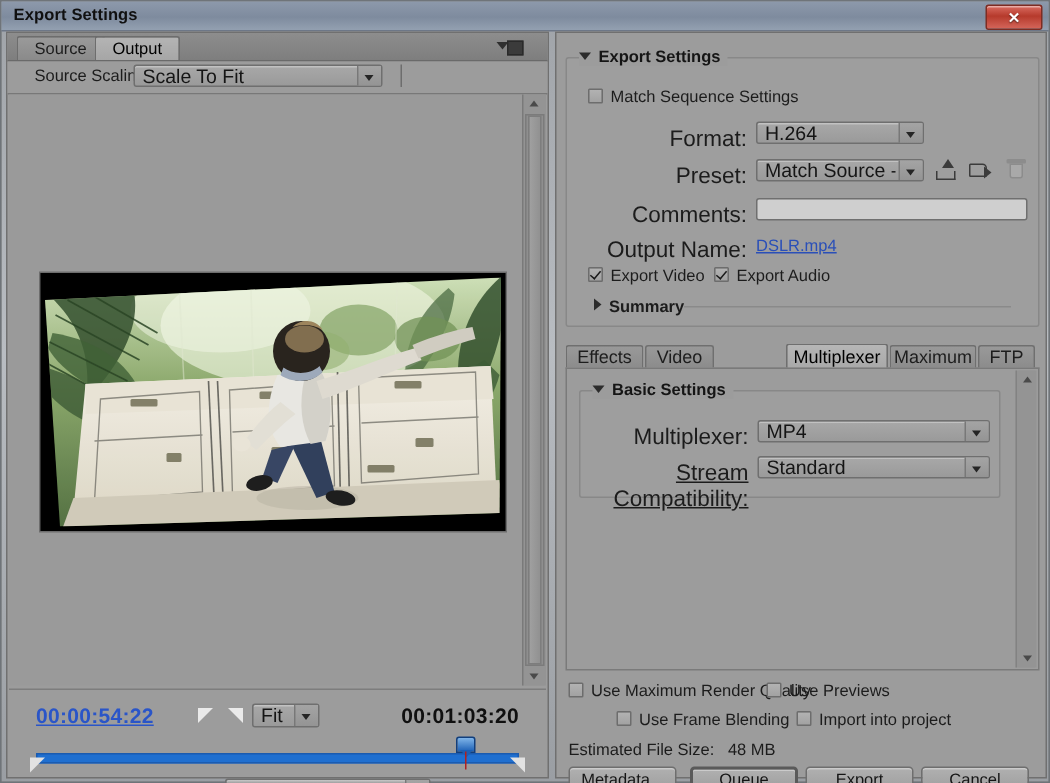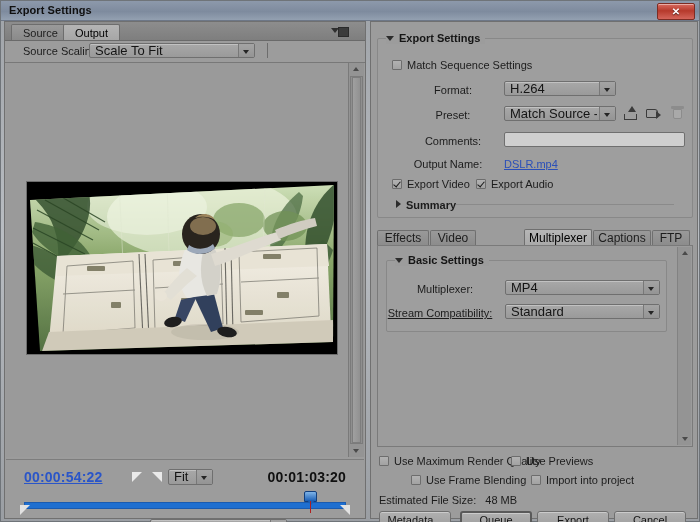--- a/index.html
+++ b/index.html
@@ -234,21 +234,21 @@
     background:linear-gradient(180deg,#b2b2b2,#a2a2a2);
     border:1px solid #6d6d6d;box-sizing:border-box;
     margin-right:5px;position:relative;cursor:pointer;border-radius:1px;
   }
   .chk.on::after{
     content:"";position:absolute;left:2px;top:0px;width:3px;height:6px;
     border:solid #1a1a1a;border-width:0 1.6px 1.6px 0;
     transform:rotate(40deg);
   }
   .row{position:absolute;font-size:11px;color:#1c1c1c;}
-  .rlabel{position:absolute;text-align:center;font-size:11px;color:#1c1c1c;}
+  .rlabel{position:absolute;text-align:right;font-size:15px;color:#1c1c1c;}
   .txtfield{
     position:absolute;height:15px;
     background:#cfcfcf;border:1px solid #6f6f6f;box-sizing:border-box;
     border-radius:2px;cursor:text;
   }
   .link{
     position:absolute;font-size:11px;color:#2a4fb8;
     text-decoration:underline;cursor:pointer;
   }
   .presicon{
@@ -540,21 +540,21 @@
       </div>
       <div style="position:absolute;left:78px;top:165px;width:218px;height:1px;background:#8a8a8a;"></div>
     </div>
 
     <div class="ftabs">
       <div class="ftab-line"></div>
       <div class="ftab" style="left:0px;width:52px;">Effects</div>
       <div class="ftab" style="left:53px;width:46px;">Video</div>
       <div class="ftab" style="left:100px;width:46px;margin-top:42px;">Audio</div>
       <div class="ftab active" style="left:147px;width:68px;">Multiplexer</div>
-      <div class="ftab" style="left:216px;width:58px;">Captions</div>
+      <div class="ftab" style="left:216px;width:58px;">Maximum</div>
       <div class="ftab" style="left:275px;width:38px;">FTP</div>
     </div>
 
     <div class="settings-box">
 
       <div class="group" style="left:8px;top:14px;width:281px;height:72px;">
         <div class="grp-title" style="background:#9c9c9c;">
           <span class="tri down"></span><span>Basic Settings</span>
         </div>
 

